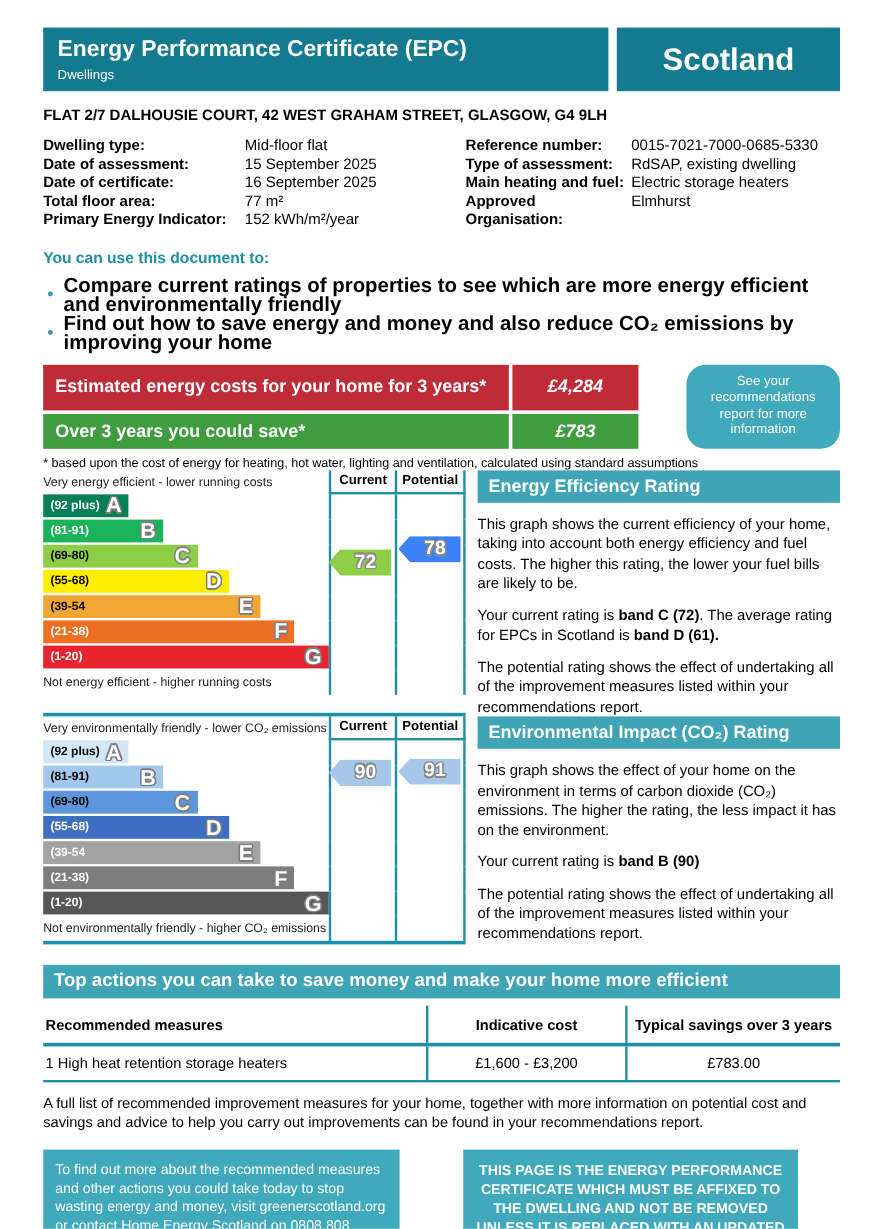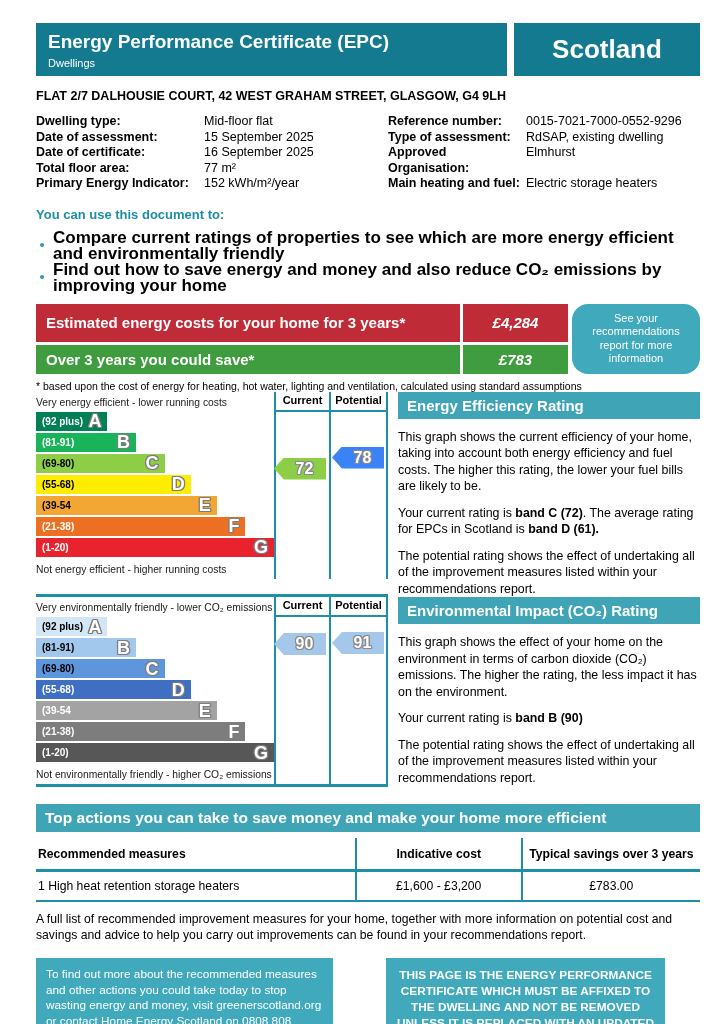--- a/index.html
+++ b/index.html
@@ -27,21 +27,21 @@
   .details-col.right .detail-label { width:138px; }
   .detail-value { flex:1; }
 
   
   .usage-heading { margin-top:15px; color:#1E8FA6; font-size:13px; font-weight:bold; }
   .bullets { margin-top:8px; }
   .bullet-line { display:flex; align-items:baseline; font-size:17px; font-weight:bold; line-height:16px; }
   .bullet-dot { width:4px; height:4px; border-radius:50%; background:#2E9AAD; margin:0 9px 2px 4px; flex:0 0 auto; align-self:center; }
 
   
-  .costs { display:flex; margin-top:10px; }
+  .costs { display:flex; margin-top:10px;gap:36px; }
   .costs-left { flex:1; display:flex; flex-direction:column; }
   .cost-row { display:flex; }
   .cost-row.r1 { height:38px; margin-bottom:3px; }
   .cost-row.r2 { height:29px; }
   .cost-label { flex:1; color:#fff; font-size:15px; font-weight:bold; display:flex; align-items:center; padding-left:10px; }
   .cost-value { width:105px; margin-left:3px; color:#fff; font-size:15px; font-weight:bold; display:flex; align-items:center; justify-content:center;font-style:italic; }
   .costs-info { width:128px; margin-left:4px; background:#41A9BC; color:#fff; font-size:11px; line-height:13.5px;
                 display:flex; align-items:center; justify-content:center; text-align:center; padding:4px 6px;border-radius:16px; }
   .footnote { margin-top:6px; font-size:10.5px; }
 
@@ -130,33 +130,33 @@
         <span class="detail-value">77 m²</span>
       </div>
       <div class="detail-row">
         <span class="detail-label">Primary Energy Indicator:</span>
         <span class="detail-value">152 kWh/m²/year</span>
       </div>
     </div>
     <div class="details-col right">
       <div class="detail-row">
         <span class="detail-label">Reference number:</span>
-        <span class="detail-value">0015-7021-7000-0552-9296</span>
+        <span class="detail-value">0015-7021-7000-0685-5330</span>
       </div>
       <div class="detail-row">
         <span class="detail-label">Type of assessment:</span>
         <span class="detail-value">RdSAP, existing dwelling</span>
       </div>
       <div class="detail-row">
+        <span class="detail-label">Main heating and fuel:</span>
+        <span class="detail-value">Electric storage heaters</span>
+      </div>
+      <div class="detail-row">
         <span class="detail-label">Approved Organisation:</span>
         <span class="detail-value">Elmhurst</span>
-      </div>
-      <div class="detail-row">
-        <span class="detail-label">Main heating and fuel:</span>
-        <span class="detail-value">Electric storage heaters</span>
       </div>
     </div>
   </div>
 
   <div class="usage-heading">You can use this document to:</div>
   <div class="bullets">
     <div class="bullet-line">
       <span class="bullet-dot"></span>
       <span>Compare current ratings of properties to see which are more energy efficient and environmentally friendly</span>
     </div>

